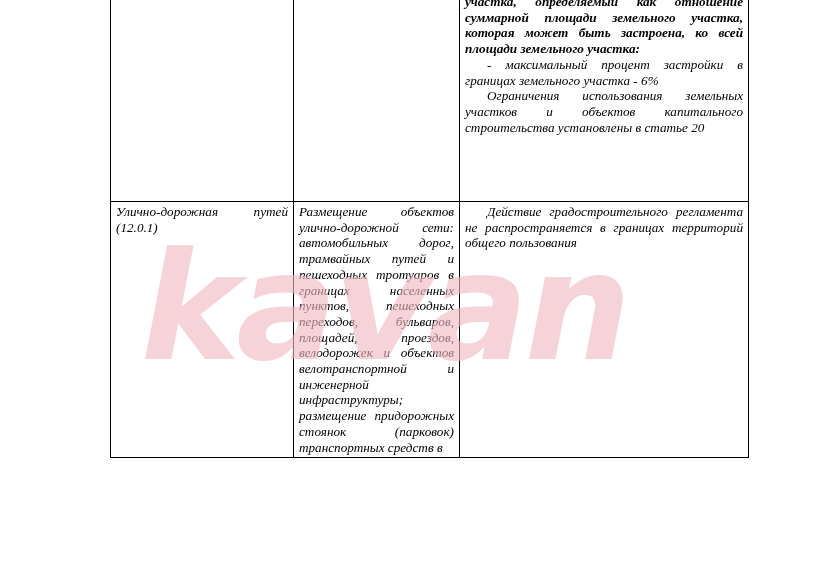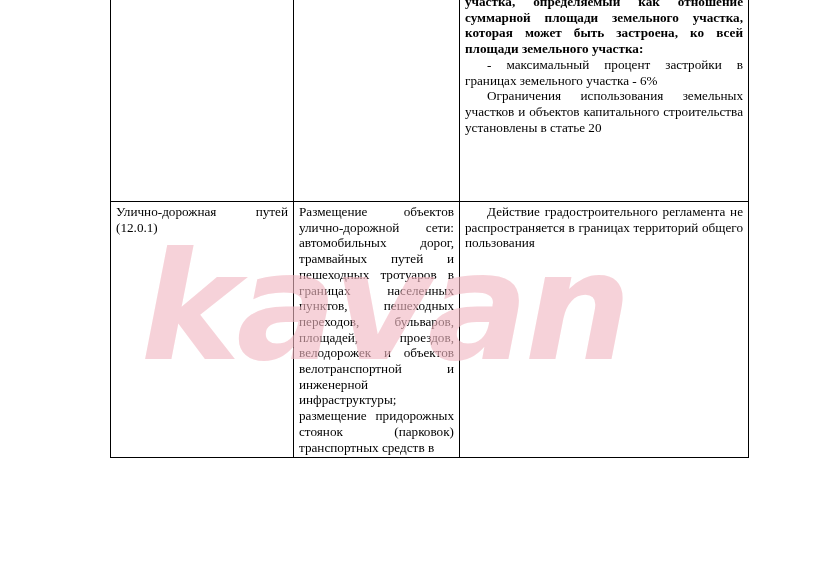--- a/index.html
+++ b/index.html
@@ -42,20 +42,21 @@
   }
 
   
   #page {
     position: absolute;
     left: 0;
     top: 0;
     width: 824px;
     height: 585px;
     z-index: 1;
+    font-style: italic;
   }
 
   table.doc-table {
     position: absolute;
     left: 110px;
     top: -8px;
     width: 638px;
     border-collapse: collapse;
     table-layout: fixed;
   }

